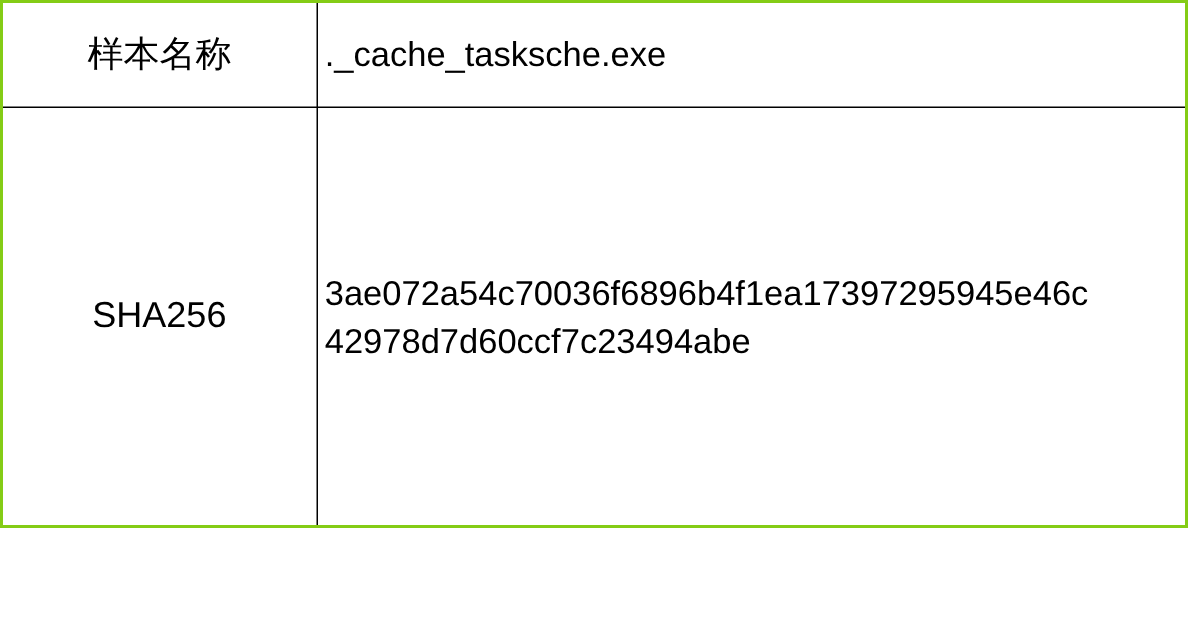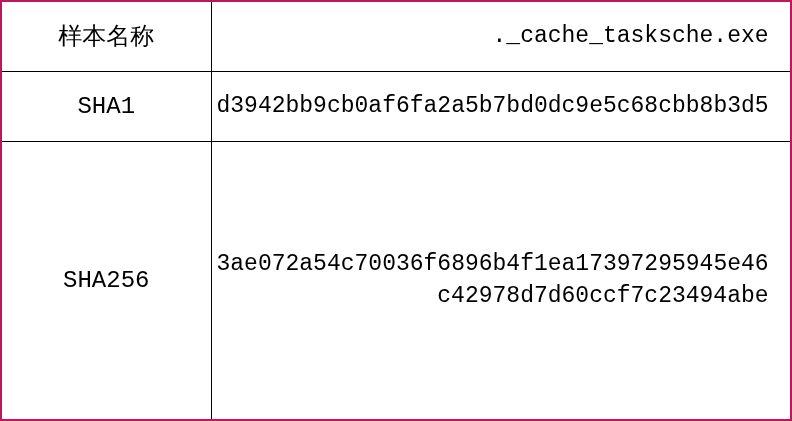--- a/index.html
+++ b/index.html
@@ -4,26 +4,26 @@
 <style>
   * { box-sizing: border-box; }
   html, body {
     margin: 0;
     padding: 0;
     background: #ffffff;
     width: 792px;
   }
   .sample-table {
     width: 792px;
-    height: 421px;
+    height: 352px;
     border-collapse: collapse;
     table-layout: fixed;
-    border: 2px solid #be185d;
+    border: 2px solid #84cc16;
     color: #000000;
-    font-family: Liberation Mono, monospace;
+    font-family: Liberation Sans, sans-serif;
   }
   .sample-table td {
     border: 1px solid #000000;
     vertical-align: middle;
   }
   .sample-table tr {
     height: 70px;
   }
   .sample-table tr:last-child {
     height: auto;
@@ -36,40 +36,33 @@
   }
   td.value-cell {
     text-align: left;
     font-size: 23px;
     padding: 0 2px 0 5px;
   }
   .value-inner {
     max-width: 40ch;
     word-break: break-all;
     line-height: 1.4;
-    text-align: right;
   }
 </style>
 </head>
 <body>
 
 <table class="sample-table">
   <tbody>
     <tr>
       <td class="label-cell">样本名称</td>
       <td class="value-cell">
         <div class="value-inner">._cache_tasksche.exe</div>
       </td>
     </tr>
     <tr>
-      <td class="label-cell">SHA1</td>
-      <td class="value-cell">
-        <div class="value-inner">d3942bb9cb0af6fa2a5b7bd0dc9e5c68cbb8b3d5</div>
-      </td>
-    </tr>
-    <tr>
       <td class="label-cell">SHA256</td>
       <td class="value-cell">
         <div class="value-inner">3ae072a54c70036f6896b4f1ea17397295945e46c42978d7d60ccf7c23494abe</div>
       </td>
     </tr>
   </tbody>
 </table>
 
 </body></html>

